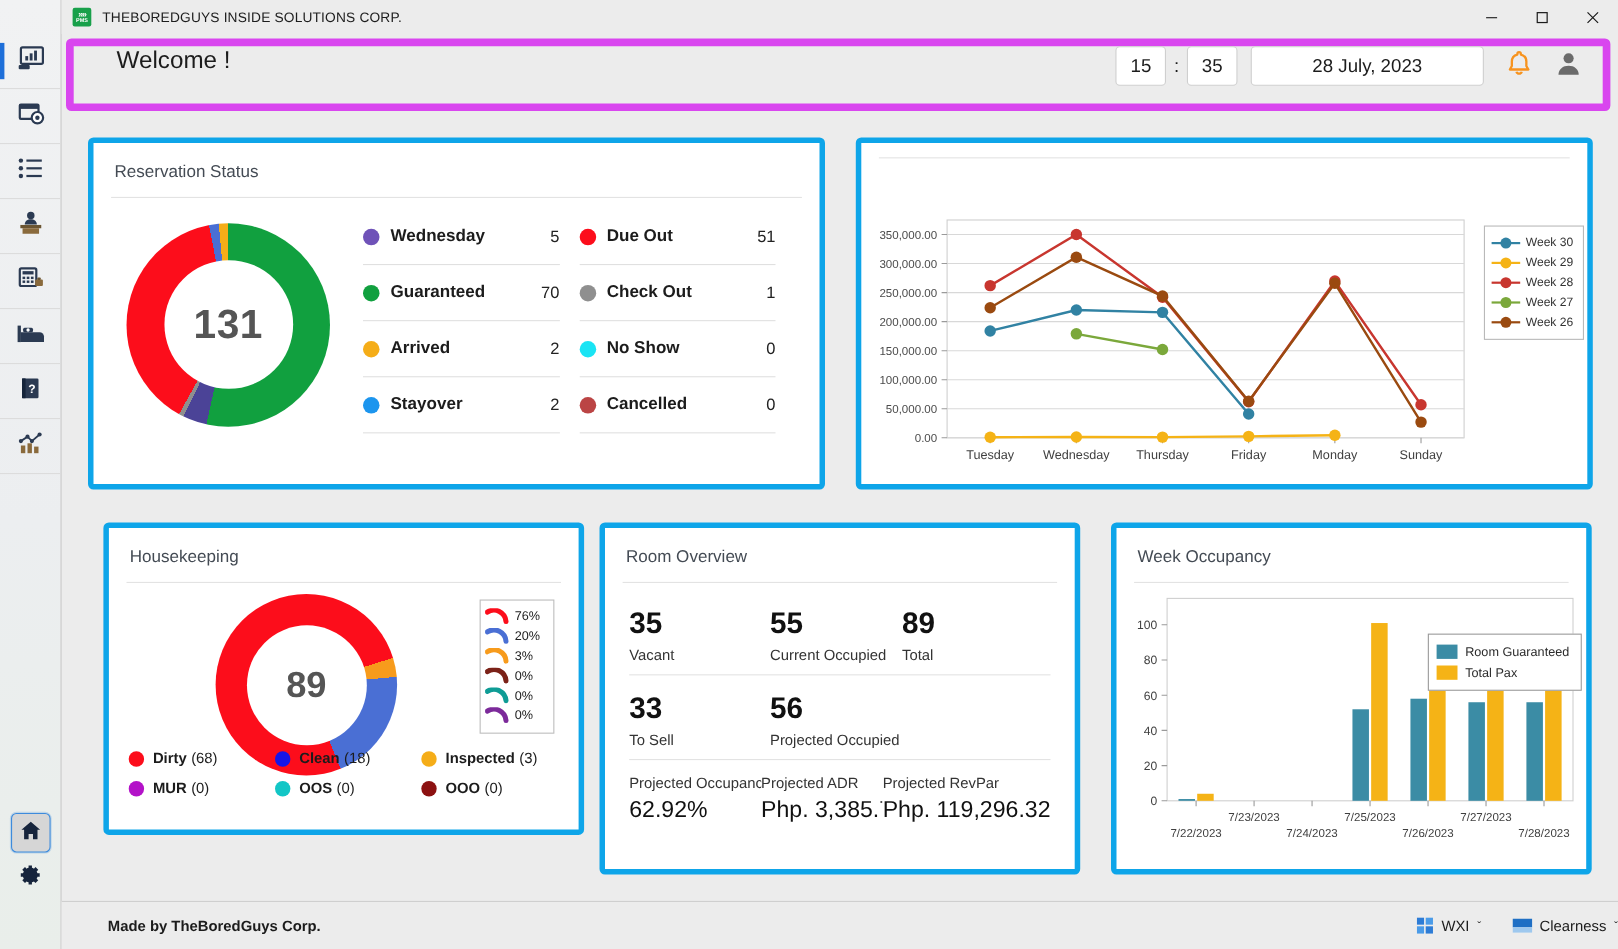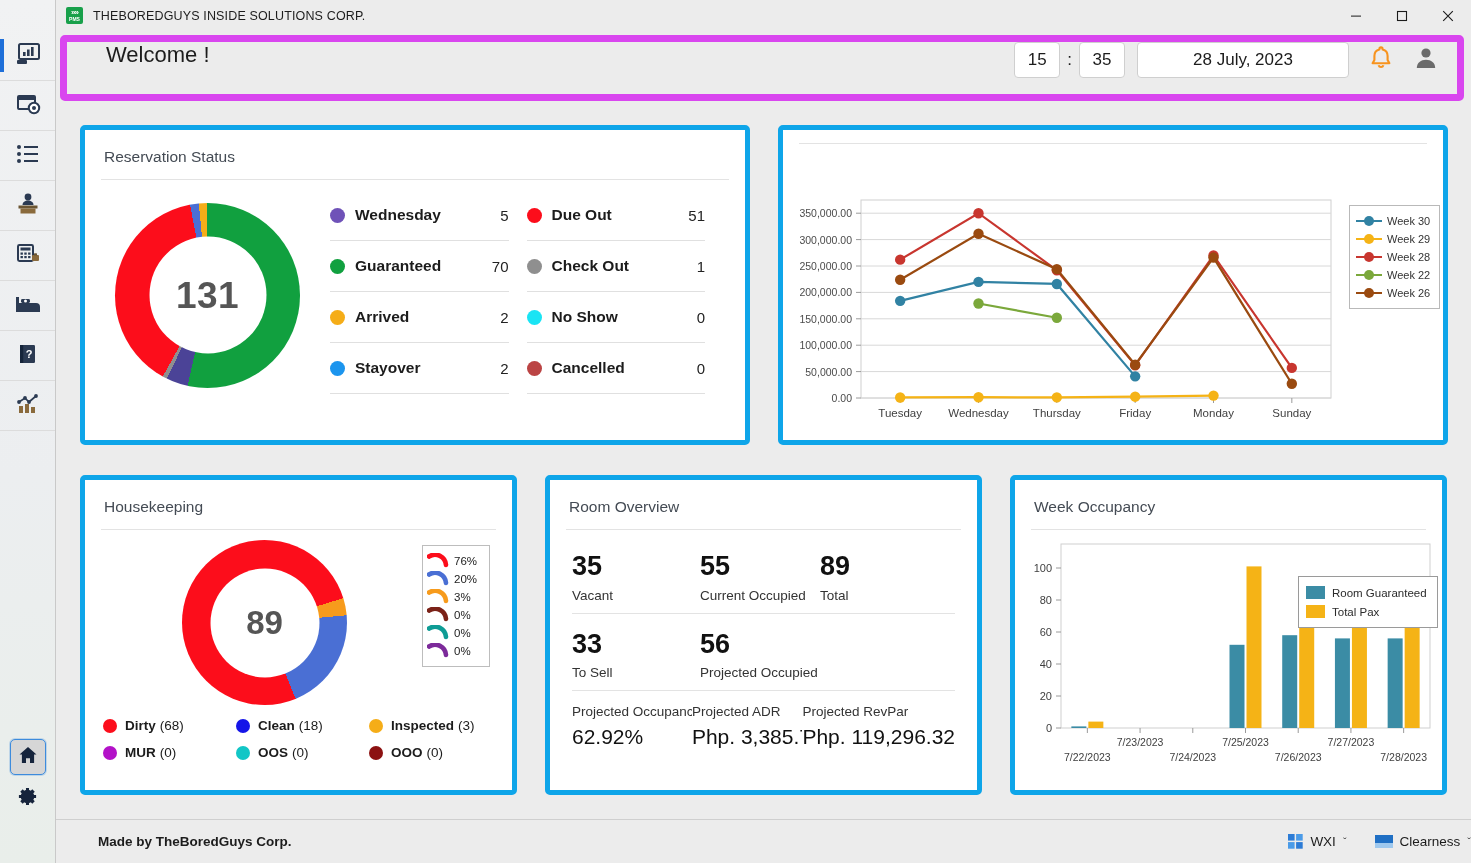--- a/index.html
+++ b/index.html
@@ -88,21 +88,21 @@
     position: absolute; background: #fff;
     border: 5px solid #0ea5e9; border-radius: 5px;
   }
   .card-title {
     font-size: 15.5px; color: #444b54; padding: 18px 0 0 19px; font-weight: 400;
   }
   .card-rule { height: 1px; background: #e3e3e3; margin: 13px 16px 0 16px; }
 
   #card-reservation { left: 80px; top: 125px; width: 670px; height: 320px; }
   #card-weekly      { left: 778px; top: 125px; width: 670px; height: 320px; }
-  #card-housekeeping{ left: 80px; top: 475px; width: 437px; height: 320px; }
+  #card-housekeeping{ left: 94px; top: 475px; width: 437px; height: 284px; }
   #card-roomoverview{ left: 545px; top: 475px; width: 437px; height: 320px; }
   #card-weekocc     { left: 1010px; top: 475px; width: 437px; height: 320px; }
 
   
   .res-body { display: flex; padding: 8px 0 0 0; }
   .donut-wrap { width: 245px; display: flex; align-items: center; justify-content: center; padding-top: 8px; }
   .donut { position: relative; width: 185px; height: 185px; }
   .donut .hole {
     position: absolute; left: 50%; top: 50%; transform: translate(-50%,-50%);
     width: 117px; height: 117px; border-radius: 50%; background: #fff;
@@ -513,21 +513,21 @@
             <span class="line" style="background:#c8362f"></span>
             <span class="dot" style="background:#c8362f"></span>
           </span>
           <span class="lbl">Week 28</span>
         </div>
         <div class="cl-row">
           <span class="cl-mark">
             <span class="line" style="background:#7ba83b"></span>
             <span class="dot" style="background:#7ba83b"></span>
           </span>
-          <span class="lbl">Week 22</span>
+          <span class="lbl">Week 27</span>
         </div>
         <div class="cl-row">
           <span class="cl-mark">
             <span class="line" style="background:#9a4a10"></span>
             <span class="dot" style="background:#9a4a10"></span>
           </span>
           <span class="lbl">Week 26</span>
         </div>
       </div>
   </div>

